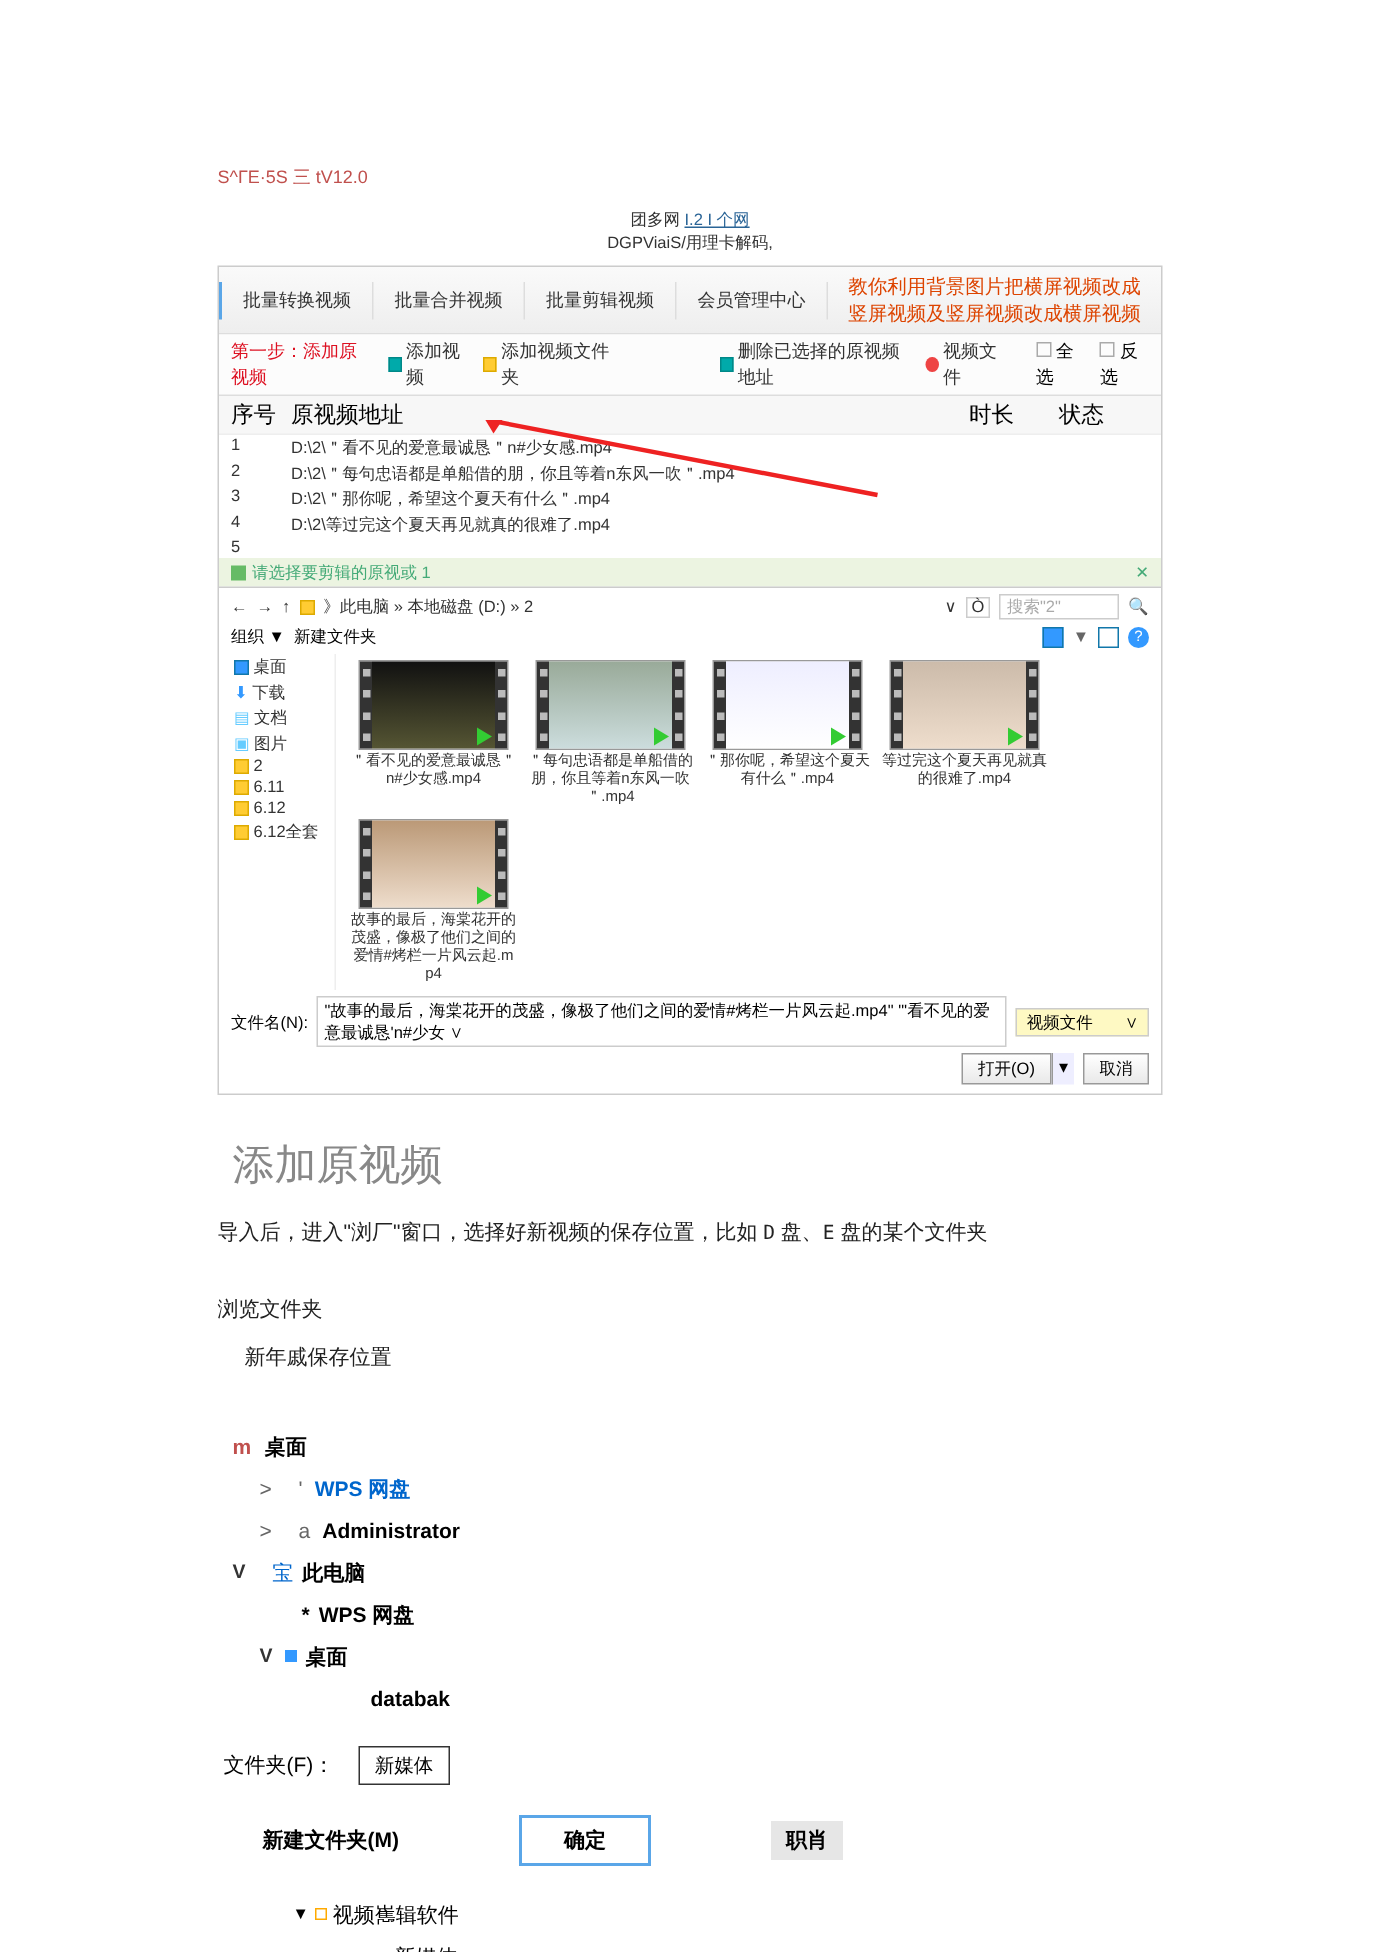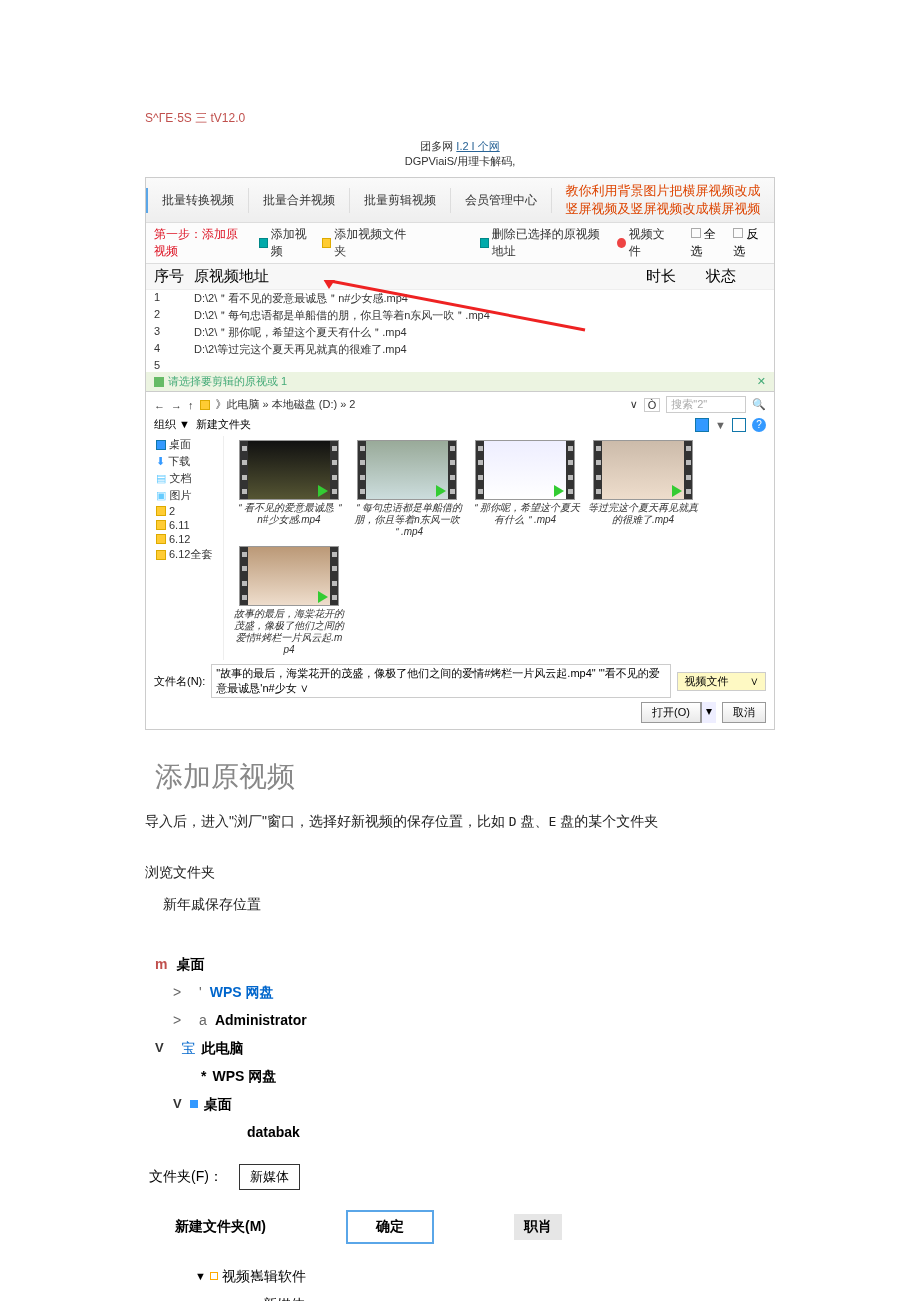--- a/index.html
+++ b/index.html
@@ -33,21 +33,21 @@
   .dlg-body { display: flex; gap: 6px; min-height: 120px; }
   .dlg-sidebar { width: 70px; font-size: 11px; color: #333; border-right: 1px solid #eee; }
   .sb-item { display: flex; align-items: center; gap: 3px; padding: 1px 2px; white-space: nowrap; }
   .dlg-thumbs { flex: 1; display: flex; gap: 8px; flex-wrap: wrap; align-items: flex-start; padding: 4px; }
   .thumb { width: 110px; display: flex; flex-direction: column; align-items: center; gap: 2px; }
   .thumb-img { width: 100px; height: 60px; border: 1px solid #999; display: flex; }
   .thumb-img .frame { width: 8px; background: #333; display: flex; flex-direction: column; justify-content: space-around; }
   .thumb-img .frame i { width: 5px; height: 5px; background: #bbb; display: block; margin: 0 auto; }
   .thumb-img .pic { flex: 1; background: linear-gradient(#888,#ccc); position: relative; }
   .play-tri { position: absolute; right: 2px; bottom: 2px; width: 0; height: 0; border-left: 10px solid #3c3; border-top: 6px solid transparent; border-bottom: 6px solid transparent; }
-  .thumb-label { font-size: 10px; color: #333; text-align: center; line-height: 1.2; word-break: break-all; font-style: italic; }
+  .thumb-label { font-size: 10px; color: #333; text-align: center; line-height: 1.2; word-break: break-all; }
   .dlg-foot { display: flex; align-items: center; gap: 6px; font-size: 11px; padding-top: 4px; }
   .fn-input { flex: 1; border: 1px solid #ccc; padding: 1px 4px; background: #fff; font-size: 11px; }
   .drop { border: 1px solid #ccc; background: #fef9c3; padding: 1px 6px; font-size: 11px; }
   .btn { border: 1px solid #999; background: linear-gradient(#fff,#e9e9e9); padding: 2px 10px; font-size: 11px; }
   .btn-split { display: flex; }
   .btn-split .arrow { border-left: 1px solid #999; padding: 2px 4px; background: #eef; }
   .dlg-foot2 { display: flex; justify-content: flex-end; gap: 6px; padding: 4px 0 2px; }
   .view-icons { display: flex; gap: 6px; align-items: center; }
   .ic-blue { width: 14px; height: 14px; background: #39f; border: 1px solid #17a; }
 

